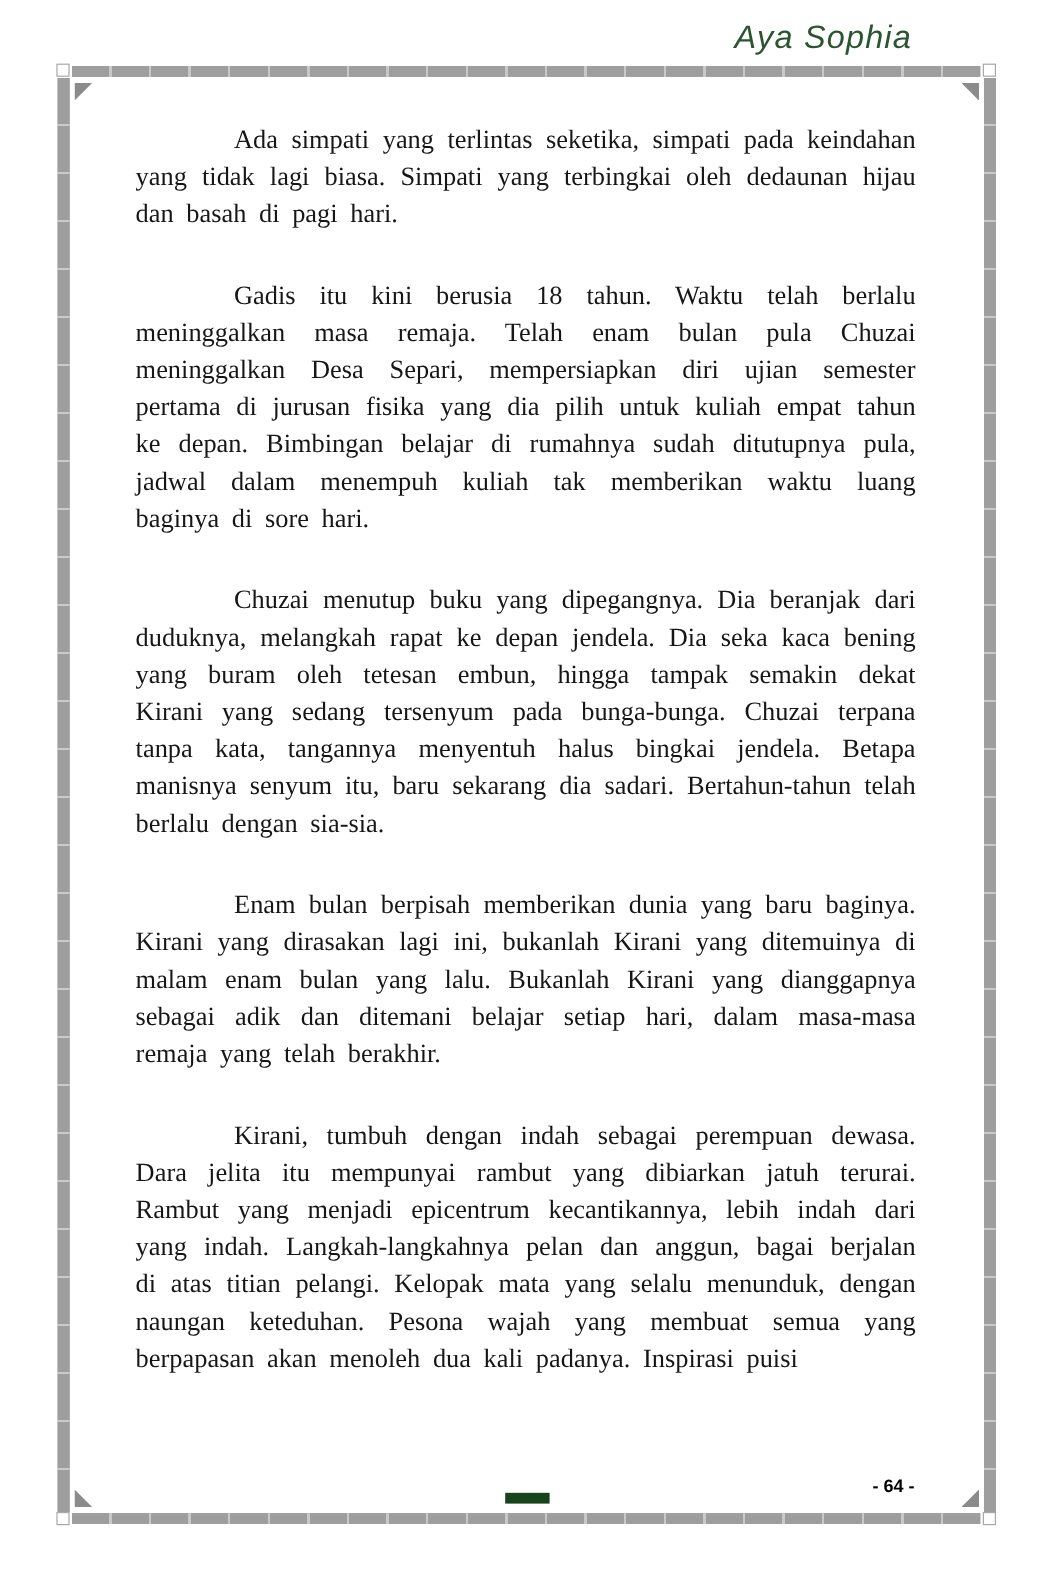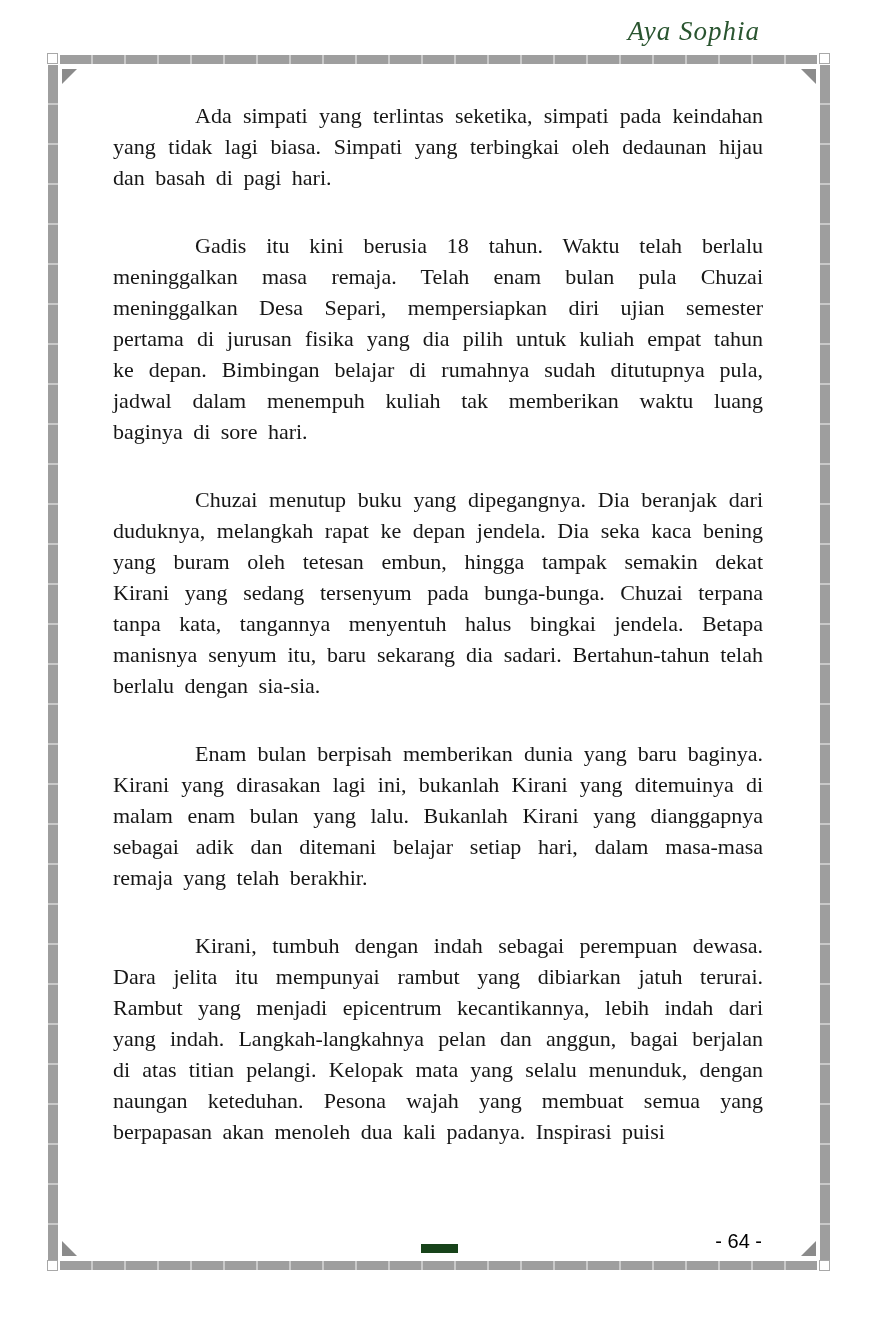--- a/index.html
+++ b/index.html
@@ -14,21 +14,21 @@
     background: #ffffff;
     overflow: hidden;
     font-family: "Liberation Serif", serif;
   }
 
   
   .header-title {
     position: absolute;
     top: 16px;
     right: 118px;
-    font-family: Liberation Serif, serif;
+    font-family: Liberation Sans, sans-serif;
     font-style: italic;
     font-weight: 500;
     font-size: 27px;
     letter-spacing: 1px;
     color: #2a5530;
   }
 
   
   .bar {
     position: absolute;
@@ -95,22 +95,23 @@
     top: 1244px;
     width: 37px;
     height: 9px;
     background: #17431a;
   }
   .page-number {
     position: absolute;
     top: 1230px;
     right: 116px;
     font-family: "Liberation Sans", sans-serif;
-    font-size: 20px;
+    font-size: 15px;
     color: #000000;
+    font-weight: bold;
   }
 </style>
 </head>
 <body>
 
 <div class="page">
 
   <div class="header-title">Aya Sophia</div>
 
   <div class="bar h top"></div>

